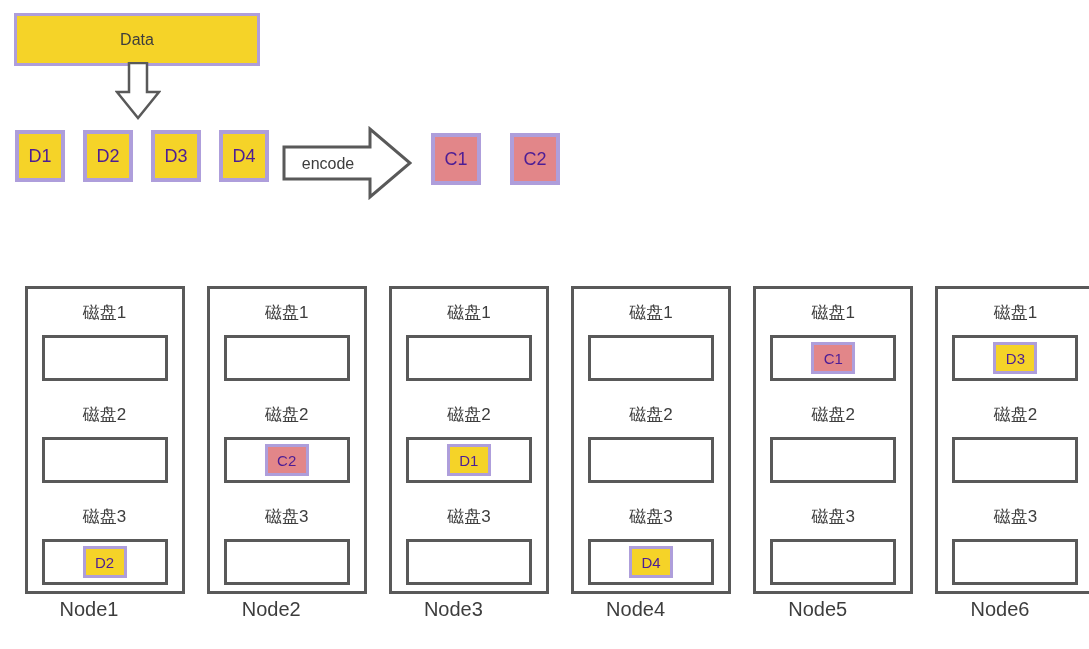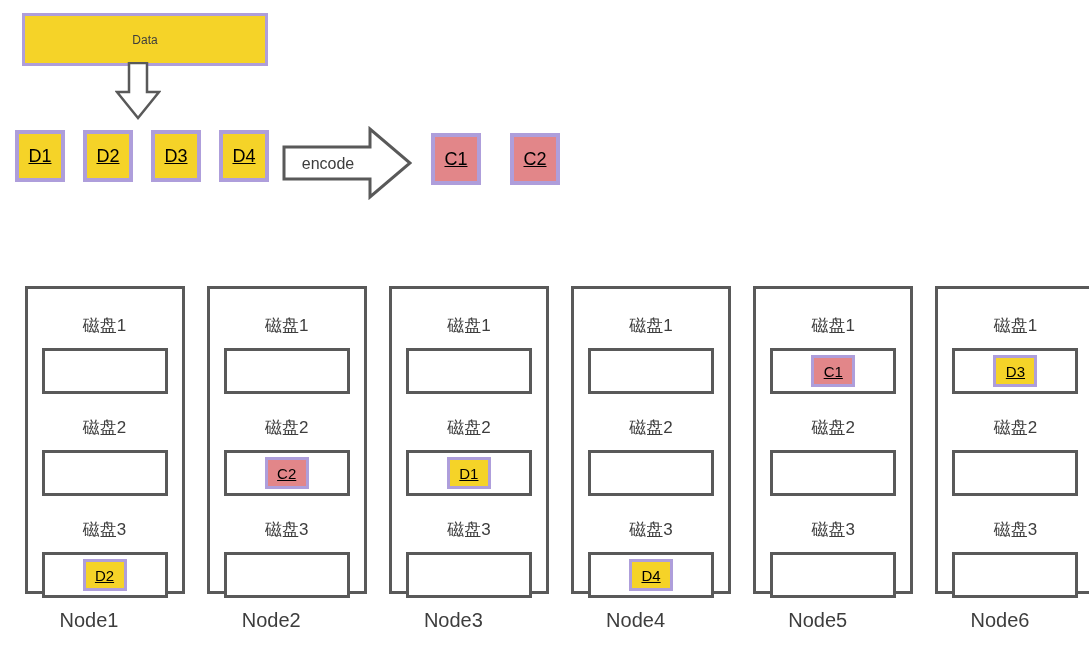--- a/index.html
+++ b/index.html
@@ -8,68 +8,67 @@
     background: #ffffff;
     font-family: "Liberation Sans", "DejaVu Sans", sans-serif;
     color: #3d3d3d;
     position: relative;
     overflow: hidden;
   }
   .canvas { position: absolute; inset: 0; }
 
   
   .data-box {
-    position: absolute; left: 22px; top: 13px;
+    position: absolute; left: 14px; top: 13px;
     width: 246px; height: 53px;
     background: var(--data-fill, #f5d328);
     border: 3px solid var(--chunk-border, #ae9edb);
     display: flex; align-items: center; justify-content: center;
-    font-size: 12px;
+    font-size: 16px;
   }
   .arrow-down { position: absolute; left: 115px; top: 62px; }
   .chunk-row  { position: absolute; left: 15px;  top: 130px; display: flex; gap: 18px; }
   .coded-row  { position: absolute; left: 431px; top: 133px; display: flex; gap: 29px; }
 
   .chunk {
     background: var(--data-fill, #f5d328);
     border: 4px solid var(--chunk-border, #ae9edb);
     display: flex; align-items: center; justify-content: center;
-    color: #000000;
-    text-decoration: underline;
+    color: #4c1d95;
   }
   .chunk.parity { background: var(--parity-fill, #e28689); }
   .chunk.big   { width: 50px; height: 52px; font-size: 18px; }
   .chunk.small { min-width: 44px; height: 32px; border-width: 3px; font-size: 15px; padding: 0 4px; }
 
   .encode-arrow { position: absolute; left: 282px; top: 126px; }
   .encode-text { font-size: 16px; fill: #3d3d3d; }
 
   
   .nodes-row {
     position: absolute; left: 9px; top: 286px; width: 1071px;
     display: flex; justify-content: space-between;
   }
   .node-col { width: 160px; display: flex; flex-direction: column; align-items: center; }
   .node-box {
     width: 160px; height: 308px;
     border: 3px solid var(--outline, #595959);
     background: #ffffff;
-    padding-top: 15px;
+    padding-top: 2px;
     display: flex; flex-direction: column; align-items: center; margin-left: 31px;
   }
   .disk-group { display: flex; flex-direction: column; align-items: center; }
   .disk-group + .disk-group { margin-top: 12px; align-items: center; }
   .disk-label { height: 44px; line-height: 44px; font-size: 17px; color: #3d3d3d; }
   .disk-slot {
     width: 126px; height: 46px;
     border: 3px solid var(--outline, #595959);
     background: #ffffff;
     display: flex; align-items: center; justify-content: center;
   }
-  .node-label { margin-top: 15px; font-size: 20px; color: #3d3d3d; }
+  .node-label { margin-top: 4px; font-size: 20px; color: #3d3d3d; }
 </style>
 </head>
 <body>
 
 <div class="canvas">
 
   <div class="data-box">
     <span>Data</span>
   </div>
 

